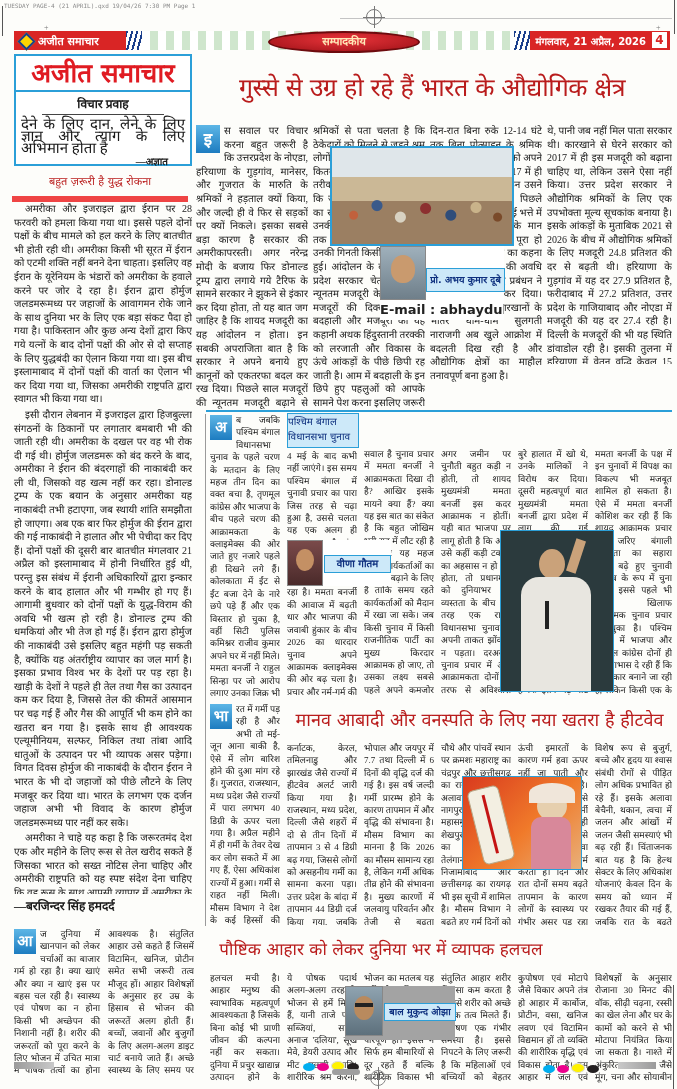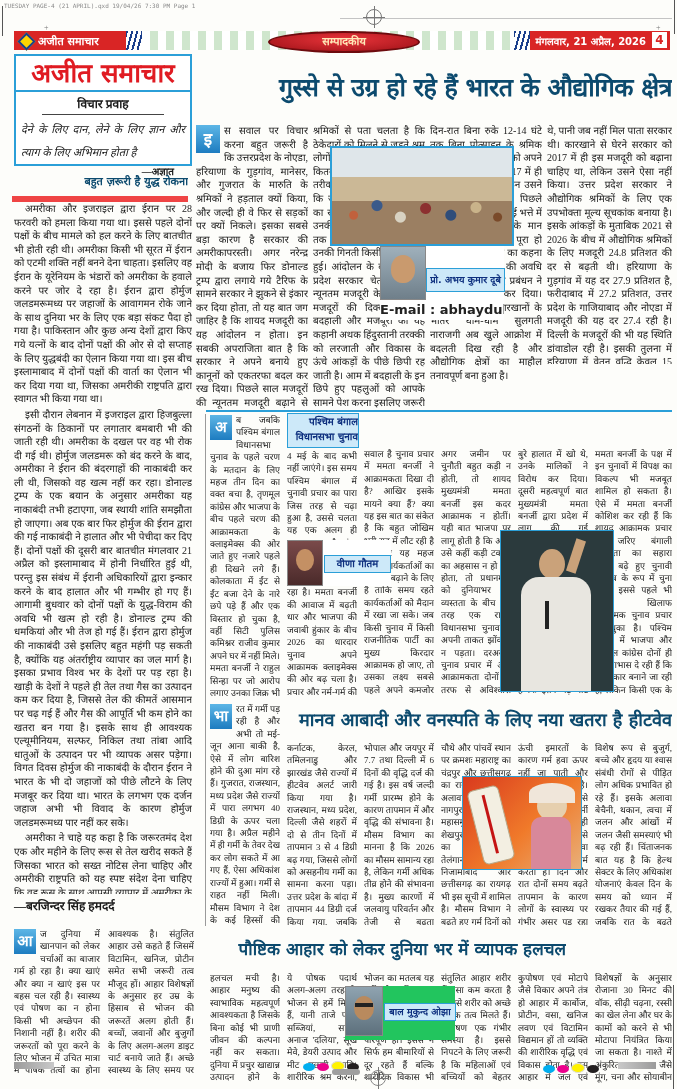--- a/index.html
+++ b/index.html
@@ -2,22 +2,22 @@
 <html><head>
 <meta charset="utf-8">
 <style>
   html,body{margin:0;padding:0;background:#e9e9e9;}
   #page{position:relative;width:677px;height:1089px;background:#fdfdfa;margin:0 auto;
         font-family:"Liberation Serif","DejaVu Serif",serif;color:#1a1a1a;overflow:hidden;}
   .abs{position:absolute;}
   .bodytxt{position:absolute;text-align:justify;overflow:hidden;font-size:10px;line-height:13.6px;color:#191919;}
   .bodytxt p{margin:0 0 2px 0;text-indent:11px;}
   .small{font-size:9px;line-height:12.4px;}
-  .hl{position:absolute;font-family:"DejaVu Sans","Liberation Sans",sans-serif;font-weight:bold;color:#0c4a6e;
-      white-space:nowrap;overflow:hidden;text-align:right;}
+  .hl{position:absolute;font-family:"DejaVu Sans","Liberation Sans",sans-serif;font-weight:normal;color:#b91c1c;
+      white-space:nowrap;overflow:hidden;text-align:center;}
   .dropcap{float:left;width:22px;height:25px;margin:1px 4px 0 0;background:linear-gradient(180deg,#5db6e6,#1d7cc0);
       color:#fff;font-family:"DejaVu Sans",sans-serif;font-weight:bold;font-size:15px;line-height:25px;text-align:center;}
   .photo{position:absolute;border:2px solid #2b9fd8;overflow:hidden;background:#cfd6da;}
   .namebox{background:#cde9f9;border:1px solid #2b9fd8;color:#0d2f7e;font-family:"DejaVu Sans",sans-serif;
       font-weight:bold;text-align:center;overflow:hidden;white-space:nowrap;}
   .vrule{position:absolute;width:1px;background:#9a9a9a;}
   .hrule-blue{position:absolute;height:2px;background:#2b9fd8;}
   .regdot{display:inline-block;width:12px;height:8px;border-radius:50%;margin-right:2px;}
   .footnote{font-style:italic;font-weight:bold;font-size:9px;line-height:12px;text-align:justify;}
   .crosshair{position:absolute;width:14px;height:14px;border:1px solid #777;border-radius:50%;}
@@ -47,22 +47,22 @@
                 color:#ffe9b8;font-weight:bold;font-size:11px;font-family:'DejaVu Sans',sans-serif;text-align:center;line-height:18px;">सम्पादकीय</div>
     <div class="abs" style="left:518px;top:3px;width:114px;color:#fff;font-weight:bold;font-size:10px;font-family:'DejaVu Sans',sans-serif;text-align:right;white-space:nowrap;">मंगलवार, 21 अप्रैल, 2026</div>
     <div class="abs" style="left:638px;top:1px;width:15px;height:16px;background:#fff;color:#d92525;font-weight:bold;font-size:12px;
                 font-family:'DejaVu Sans',sans-serif;text-align:center;line-height:16px;">4</div>
   </div>
 
   <div class="abs" style="left:14px;top:54px;width:174px;height:108px;border:2px solid #2b9fd8;background:#fff;">
     <div style="text-align:center;color:#e01b22;font-weight:bold;font-size:26px;line-height:34px;font-family:'DejaVu Sans',sans-serif;
                 border-bottom:2px solid #2b9fd8;white-space:nowrap;overflow:hidden;">अजीत समाचार</div>
     <div style="text-align:center;font-weight:bold;font-size:12px;margin-top:3px;border-bottom:1px solid #444;padding-bottom:2px;width:70%;margin-left:15%;">विचार प्रवाह</div>
-    <div style="font-size:11px;line-height:23px;padding:3px 5px 0 5px;text-align:justify;font-style:italic;">देने के लिए दान, लेने के लिए ज्ञान और त्याग के लिए अभिमान होता है</div>
-    <div style="font-size:10px;font-weight:bold;text-align:right;padding-right:16px;">—अज्ञात</div>
+    <div style="font-size:15px;line-height:12px;padding:3px 5px 0 5px;text-align:justify;">देने के लिए दान, लेने के लिए ज्ञान और त्याग के लिए अभिमान होता है</div>
+    <div style="font-size:10px;font-weight:bold;text-align:right;padding-right:22px;">—अज्ञात</div>
   </div>
 
   <div class="hl" style="left:12px;top:168px;width:176px;height:28px;font-size:11px;line-height:28px;border-bottom:6px solid #ef4444;">बहुत ज़रूरी है युद्ध रोकना</div>
   <div class="bodytxt" style="left:14px;top:202px;width:178px;height:692px;">
     <p>अमरीका और इजराइल द्वारा ईरान पर 28 फरवरी को हमला किया गया था। इससे पहले दोनों पक्षों के बीच मामले को हल करने के लिए बातचीत भी होती रही थी। अमरीका किसी भी सूरत में ईरान को एटमी शक्ति नहीं बनने देना चाहता। इसलिए वह ईरान के यूरेनियम के भंडारों को अमरीका के हवाले करने पर जोर दे रहा है। ईरान द्वारा होर्मुज जलडमरूमध्य पर जहाजों के आवागमन रोके जाने के साथ दुनिया भर के लिए एक बड़ा संकट पैदा हो गया है। पाकिस्तान और कुछ अन्य देशों द्वारा किए गये यत्नों के बाद दोनों पक्षों की ओर से दो सप्ताह के लिए युद्धबंदी का ऐलान किया गया था। इस बीच इस्लामाबाद में दोनों पक्षों की वार्ता का ऐलान भी कर दिया गया था, जिसका अमरीकी राष्ट्रपति द्वारा स्वागत भी किया गया था।</p>
     <p>इसी दौरान लेबनान में इजराइल द्वारा हिजबुल्ला संगठनों के ठिकानों पर लगातार बमबारी भी की जाती रही थी। अमरीका के दखल पर वह भी रोक दी गई थी। होर्मुज जलडमरू को बंद करने के बाद, अमरीका ने ईरान की बंदरगाहों की नाकाबंदी कर ली थी, जिसको वह खत्म नहीं कर रहा। डोनाल्ड ट्रम्प के एक बयान के अनुसार अमरीका यह नाकाबंदी तभी हटाएगा, जब स्थायी शांति समझौता हो जाएगा। अब एक बार फिर होर्मुज की ईरान द्वारा की गई नाकाबंदी ने हालात और भी पेचीदा कर दिए हैं। दोनों पक्षों की दूसरी बार बातचीत मंगलवार 21 अप्रैल को इस्लामाबाद में होनी निर्धारित हुई थी, परन्तु इस संबंध में ईरानी अधिकारियों द्वारा इन्कार करने के बाद हालात और भी गम्भीर हो गए हैं। आगामी बुधवार को दोनों पक्षों के युद्ध-विराम की अवधि भी खत्म हो रही है। डोनाल्ड ट्रम्प की धमकियां और भी तेज हो गई हैं। ईरान द्वारा होर्मुज की नाकाबंदी उसे इसलिए बहुत महंगी पड़ सकती है, क्योंकि यह अंतर्राष्ट्रीय व्यापार का जल मार्ग है। इसका प्रभाव विश्व भर के देशों पर पड़ रहा है। खाड़ी के देशों ने पहले ही तेल तथा गैस का उत्पादन कम कर दिया है, जिससे तेल की कीमतें आसमान पर चढ़ गई हैं और गैस की आपूर्ति भी कम होने का खतरा बन गया है। इसके साथ ही आवश्यक एल्यूमीनियम, सल्फर, निकिल तथा तांबा आदि धातुओं के उत्पादन पर भी व्यापक असर पड़ेगा। विगत दिवस होर्मुज की नाकाबंदी के दौरान ईरान ने भारत के भी दो जहाजों को पीछे लौटने के लिए मजबूर कर दिया था। भारत के लगभग एक दर्जन जहाज अभी भी विवाद के कारण होर्मुज जलडमरूमध्य पार नहीं कर सके।</p>
     <p>अमरीका ने चाहे यह कहा है कि जरूरतमंद देश एक और महीने के लिए रूस से तेल खरीद सकते हैं जिसका भारत को सख्त नोटिस लेना चाहिए और अमरीकी राष्ट्रपति को यह स्पष्ट संदेश देना चाहिए कि वह रूस के साथ आपसी व्यापार में अमरीका के निर्देशों को नहीं मानेगा। इसके साथ ही भारत को तेल तथा गैस की प्राप्ति के लिए और प्रयास भी तेज करने की जरूरत होगी, ताकि वह इन बेहद जरूरी वस्तुओं की कमी महसूस न करे। आगामी दिनों में अस्थायी समझौते की तारीख समाप्त हो रही है, जिस कारण एक बार फिर दुनिया भर में बेचैनी पैदा हो गई है। ऐसे समय में बड़े अंतर्राष्ट्रीय गठबंधनों को पूरी सक्रियता दिखा कर इस भयावह सम्भावित युद्ध को रोकने के लिए फिर से बड़े कदम उठाने चाहिएं।</p>
   </div>
   <div class="abs" style="left:14px;top:897px;width:178px;text-align:left;font-weight:bold;font-size:12px;">—बरजिन्दर सिंह हमदर्द</div>
 
@@ -96,22 +96,22 @@
     <div style="position:absolute;left:0;top:56px;width:124px;font-size:13px;font-weight:bold;font-family:'DejaVu Sans',sans-serif;color:#222;white-space:nowrap;overflow:hidden;">E-mail : abhaydubey@csds.in</div>
   </div>
 
   <div class="hrule-blue" style="left:206px;top:410px;width:466px;"></div>
   <div class="vrule" style="left:205px;top:414px;height:512px;"></div>
 
   <div class="bodytxt small" style="left:210px;top:414px;width:70px;height:282px;">
     <span class="dropcap">अ</span>
     <span>ब जबकि पश्चिम बंगाल विधानसभा चुनाव के पहले चरण के मतदान के लिए महज तीन दिन का वक्त बचा है, तृणमूल कांग्रेस और भाजपा के बीच पहले चरण की आक्रामकता के क्लाइमेक्स की ओर जाते हुए नजारे पहले ही दिखने लगे हैं। कोलकाता में ईंट से ईंट बजा देने के नारे छपे पड़े हैं और एक विस्तार हो चुका है, वहीं सिटी पुलिस कमिश्नर राजीव कुमार अपने घर में नहीं मिले। ममता बनर्जी ने राहुल सिन्हा पर जो आरोप लगाए उनका जिक्र भी किया जा रहा है।</span>
   </div>
-  <div class="abs" style="left:287px;top:413px;width:70px;height:33px;background:#cde9f9;border:1px solid #2b9fd8;text-align:right;
-              font-family:'DejaVu Sans',sans-serif;font-weight:bold;color:#0d2f7e;font-size:10px;line-height:15px;overflow:hidden;">
+  <div class="abs" style="left:287px;top:413px;width:70px;height:33px;background:#cde9f9;border:1px solid #2b9fd8;text-align:left;
+              font-family:'DejaVu Sans',sans-serif;font-weight:normal;color:#0d2f7e;font-size:10px;line-height:15px;overflow:hidden;">
     <div>पश्चिम बंगाल</div>
     <div>विधानसभा चुनाव</div>
   </div>
   <div class="bodytxt small" style="left:287px;top:450px;width:70px;height:246px;">4 मई के बाद कभी नहीं जाएंगे। इस समय पश्चिम बंगाल में चुनावी प्रचार का पारा जिस तरह से चढ़ा हुआ है, उससे चलता यह एक अलग ही हुआ जा रहा है। मंच, मोर्चे हैं और हर एक तेज निर्णायक टकराव का ट्रेलर बनता दिख रहा है। ममता बनर्जी की आवाज में बढ़ती धार और भाजपा की जवाबी हुंकार के बीच 2026 का धारदार चुनाव अपने आक्रामक क्लाइमेक्स की ओर बढ़ चला है। प्रचार और नर्म-गर्म की लड़ाई में बदलता जा रहा है। यह एक ऐसी लड़ाई है, जिसमें बोला गया हर शब्द अगले वार की भूमिका लिख रहा है।</div>
   <div class="bodytxt small" style="left:364px;top:448px;width:70px;height:248px;">सवाल है चुनाव प्रचार में ममता बनर्जी ने आक्रामकता दिखा दी है? आखिर इसके मायने क्या हैं? क्या यह इस बात का संकेत है कि बहुत जोखिम भरी राह में लौट रही है या फिर यह महज अपने कार्यकर्ताओं का मनोबल बढ़ाने के लिए है ताकि समय रहते कार्यकर्ताओं को मैदान में रखा जा सके। जब किसी चुनाव में किसी राजनीतिक पार्टी का मुख्य किरदार आक्रामक हो जाए, तो उसका लक्ष्य सबसे पहले अपने कमजोर कार्यकर्ताओं को यह संदेश देना होता है कि</div>
   <div class="bodytxt small" style="left:441px;top:448px;width:70px;height:248px;">अगर जमीन पर चुनौती बहुत कड़ी न होती, तो शायद मुख्यमंत्री ममता बनर्जी इस कदर आक्रामक न होतीं। यही बात भाजपा पर लागू होती है कि अगर उसे कहीं कड़ी टक्कर का अहसास न हो रहा होता, तो प्रधानमंत्री को दुनियाभर की व्यस्तता के बीच इस तरह एक राज्य विधानसभा चुनाव में अपनी ताकत झोंकना न पड़ता। दरअसल चुनाव प्रचार में आई आक्रामकता दोनों ही तरफ से अविश्वास और</div>
   <div class="bodytxt small" style="left:518px;top:448px;width:70px;height:248px;">बुरे हालात में खो थे, उनके मालिकों ने विरोध कर दिया। दूसरी महत्वपूर्ण बात मुख्यमंत्री ममता बनर्जी द्वारा प्रदेश में लागू की गई कल्याणकारी योजनाएं हैं, जिनके केंद्र में महिलाएं हैं और इन कल्याणकारी योजनाओं के जरिए टीएमसी को लगता है कि वह महिलाओं के वोट पाले में रखती है, जबकि महिलाओं का वोट बैंक प्रतिशत 50 प्रतिशत से ज्यादा का है। ऐसे में स्वाभाविक है कि इतने बड़े वोट बैंक को संबोधित करते हुए उसे अपनी तरफ खींचने की कोशिश की जाए।</div>
   <div class="bodytxt small" style="left:595px;top:448px;width:77px;height:248px;">ममता बनर्जी के पक्ष में इन चुनावों में विपक्ष का विकल्प भी मजबूत शामिल हो सकता है। ऐसे में ममता बनर्जी कोशिश कर रही हैं कि शायद आक्रामक प्रचार के जरिए बंगाली अस्मिता का सहारा लेकर बढ़े हुए चुनावी मतलब के रूप में चुना जाए। इससे पहले भी उनके खिलाफ आक्रामक चुनाव प्रचार हो चुका है। पश्चिम बंगाल में भाजपा और तृणमूल कांग्रेस दोनों ही यह आभास दे रही हैं कि वे सरकार बनाने जा रही हैं, लेकिन किसी एक के लिए यह दावा अब तक ठोस नहीं बन सका है।</div>
 
   <div class="abs" style="left:287px;top:540px;width:104px;height:46px;background:#fff;">
@@ -157,21 +157,21 @@
     <span class="dropcap">आ</span>
     <span>ज दुनिया में खानपान को लेकर चर्चाओं का बाजार गर्म हो रहा है। क्या खाएं और क्या न खाएं इस पर बहस चल रही है। स्वास्थ्य एवं पोषण का न होना किसी भी अच्छेपन की निशानी नहीं है। शरीर की जरूरतों को पूरा करने के लिए भोजन में उचित मात्रा में पोषक तत्वों का होना आवश्यक है। संतुलित आहार उसे कहते हैं जिसमें विटामिन, खनिज, प्रोटीन समेत सभी जरूरी तत्व मौजूद हों। आहार विशेषज्ञों के अनुसार हर उम्र के हिसाब से भोजन की जरूरतें अलग होती हैं। बच्चों, जवानों और बुजुर्गों के लिए अलग-अलग डाइट चार्ट बनाये जाते हैं। अच्छे स्वास्थ्य के लिए समय पर भोजन करना भी उतना ही जरूरी माना गया है।</span>
   </div>
   <div class="bodytxt small" style="left:210px;top:972px;width:70px;height:111px;">हलचल मची है। आहार मनुष्य की स्वाभाविक महत्वपूर्ण आवश्यकता है जिसके बिना कोई भी प्राणी जीवन की कल्पना नहीं कर सकता। दुनिया में प्रचुर खाद्यान्न उत्पादन होने के बावजूद लोगों के लिए स्वास्थ्यवर्धक आहार आज भी एक बड़ी चुनौती बना हुआ है। हमारे शरीर को पूरी तरह स्वस्थ रहने के लिए पोषक पदार्थों की जरूरत होती है।</div>
   <div class="bodytxt small" style="left:287px;top:972px;width:70px;height:111px;">ये पोषक पदार्थ अलग-अलग तरह के भोजन से हमें मिलते हैं, यानी ताजे फल, सब्जियां, साबुत अनाज 'दलिया', सूखे मेवे, डेयरी उत्पाद और मीट मछली आदि। शारीरिक श्रम करना, योग और आसन करने के साथ ही संतुलित और पौष्टिक आहार लेना भी चाहिए।</div>
   <div class="bodytxt small" style="left:364px;top:972px;width:70px;height:111px;">भोजन का मतलब यह नहीं होता कि आप कुछ भी खा लें। ऐसा भोजन करें जो स्वास्थ्य और पोषण लाभ से परिपूर्ण हो। इससे न सिर्फ हम बीमारियों से दूर रहते हैं बल्कि शारीरिक विकास भी अच्छी तरह होता है। संतुलित आहार के अनेक फायदे गिनाए जाते हैं जो आपके शरीर को ऊर्जा प्रदान करते हैं और अच्छी नींद को बढ़ावा भी देते हैं।</div>
   <div class="bodytxt small" style="left:441px;top:972px;width:70px;height:111px;">संतुलित आहार शरीर में वसा कम करता है जिससे शरीर को अच्छे पोषक तत्व मिलते हैं। कुपोषण एक गंभीर समस्या है। इससे निपटने के लिए जरूरी है कि महिलाओं एवं बच्चियों को बेहतर पोषित आहार मिले। इसके साथ भोजन की बर्बादी रोकी जानी चाहिए। अपने भोजन में विभिन्न पोषक तत्वों को शामिल करने से ही शरीर को ताकत मिलती है।</div>
   <div class="bodytxt small" style="left:518px;top:972px;width:70px;height:111px;">कुपोषण एवं मोटापे जैसे विकार अपने तंत्र हो आहार में कार्बोज, प्रोटीन, वसा, खनिज लवण एवं विटामिन विद्यमान हों तो व्यक्ति की शारीरिक वृद्धि एवं विकास होता है। इस आहार में जल एवं फाइबर भी पर्याप्त मात्रा में होना चाहिए।</div>
   <div class="bodytxt small" style="left:595px;top:972px;width:77px;height:111px;">विशेषज्ञों के अनुसार रोजाना 30 मिनट की वॉक, सीढ़ी चढ़ना, रस्सी का खेल लेना और घर के कामों को करने से भी मोटापा नियंत्रित किया जा सकता है। नाश्ते में अंकुरित अनाज जैसे मूंग, चना और सोयाबीन को डाइट में शामिल करें। मैदे से बनी चीजों को डाइट से बाहर करें। अधिक पेट वाला दूध, वसा तथा तले-भुने से बचें। नियमित रूप से व्यायाम करने से कब्ज दूर होता और मोटापे जैसी बीमारियों से बचा जा सकता है।</div>
 
-  <div class="abs" style="left:345px;top:986px;width:110px;height:54px;background:#22c55e;">
+  <div class="abs" style="left:345px;top:986px;width:110px;height:54px;background:#a3a3a3;">
     <div style="position:absolute;left:0;top:0;width:36px;height:48px;border:1px solid #888;background:linear-gradient(180deg,#8fa3b0,#5d707c);overflow:hidden;">
       <div style="position:absolute;left:8px;top:9px;width:20px;height:24px;border-radius:50%;background:#b98a5e;"></div>
       <div style="position:absolute;left:9px;top:16px;width:18px;height:4px;background:#222;"></div>
     </div>
     <div class="namebox" style="position:absolute;left:39px;top:17px;width:70px;height:16px;font-size:9.5px;line-height:16px;">बाल मुकुन्द ओझा</div>
   </div>
 
   <div class="abs" style="left:14px;top:1062px;width:40px;height:7px;background:linear-gradient(90deg,#9a9a9a,#c9c9c9);"></div>
   <div class="abs" style="left:303px;top:1057px;white-space:nowrap;">
     <span class="regdot" style="background:#00aeef;"></span><span class="regdot" style="background:#ec008c;"></span><span class="regdot" style="background:#fff200;border:0.5px solid #ddd;"></span><span class="regdot" style="background:#231f20;"></span>

